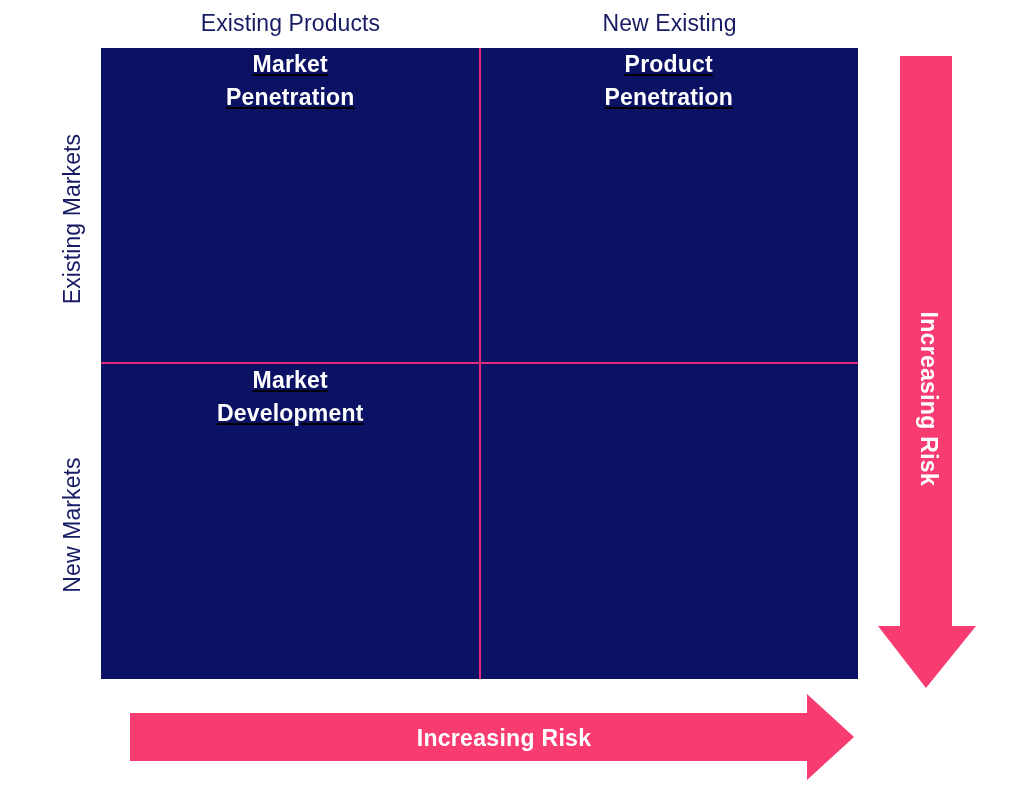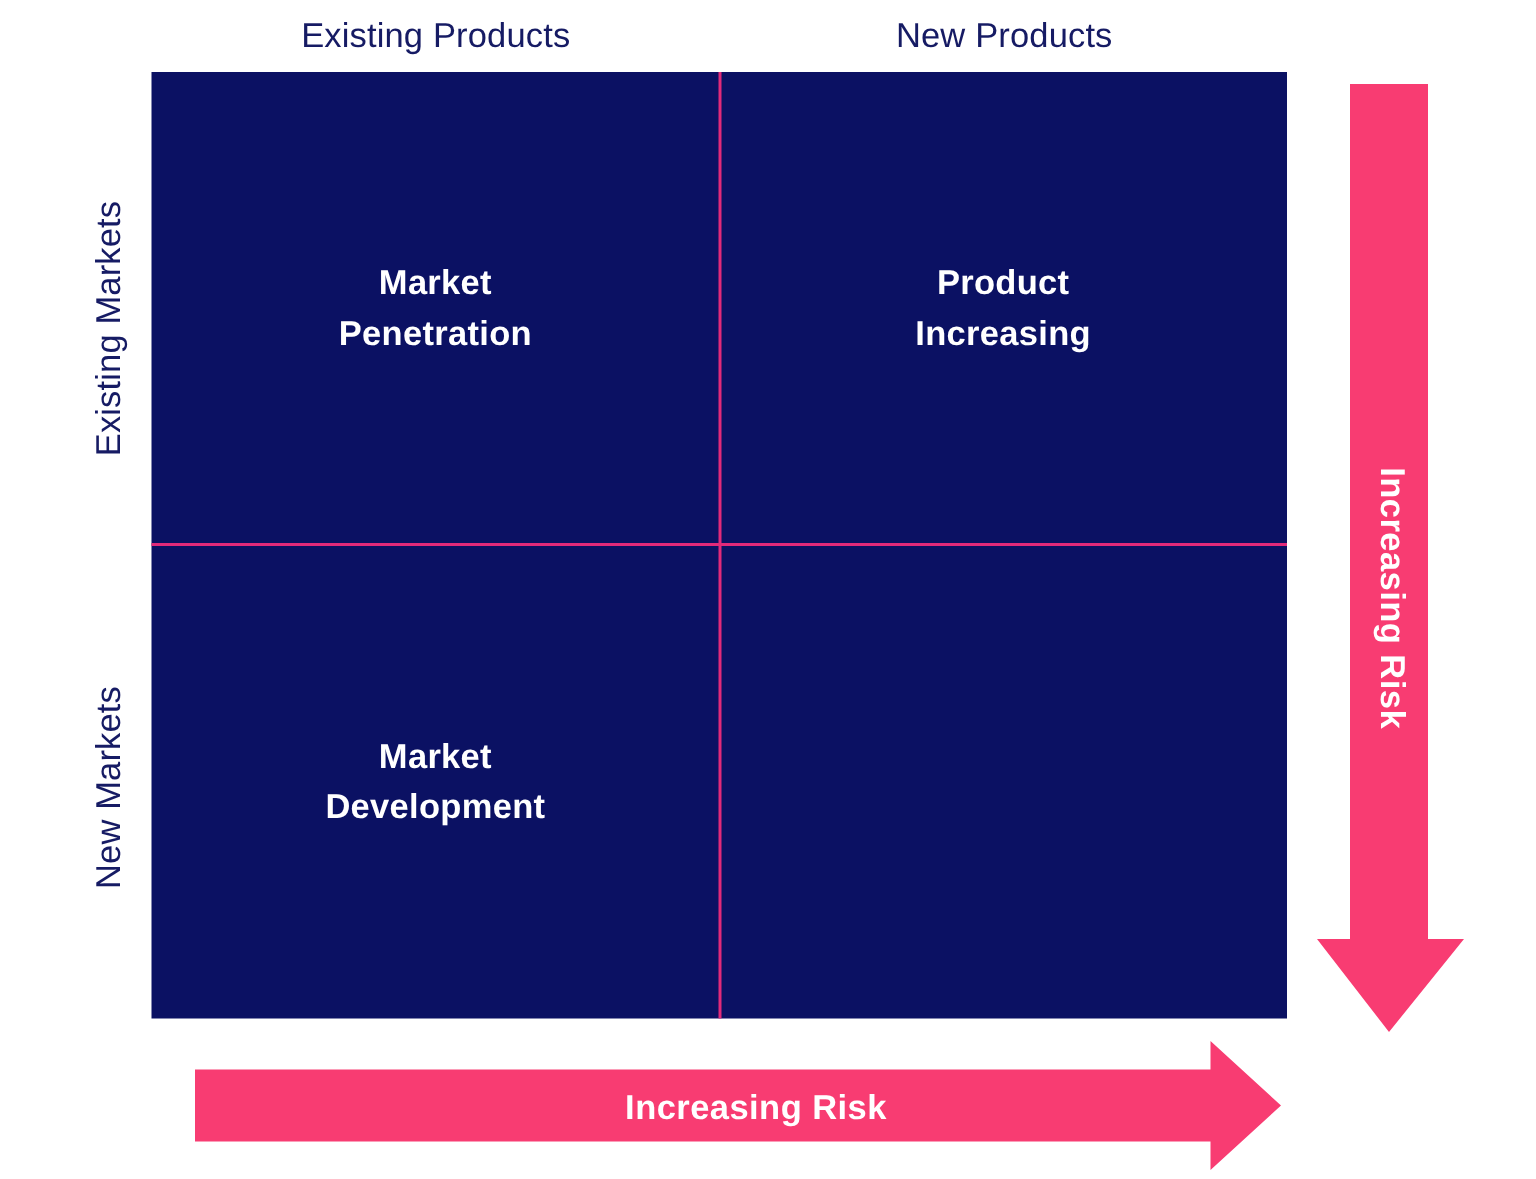--- a/index.html
+++ b/index.html
@@ -76,23 +76,23 @@
     width: 757px;
     height: 631px;
     background: #0b1163;
     display: grid;
     grid-template-columns: 1fr 1fr;
     grid-template-rows: 1fr 1fr;
   }
   .quadrant {
     position: relative;
     display: flex;
-    align-items: center;
     justify-content: center;
     box-sizing: border-box;
+    text-decoration: underline;
   }
   .quadrant-label {
     color: #ffffff;
     font-size: 23px;
     font-weight: bold;
     text-align: center;
     line-height: 1.45;
     letter-spacing: 0.2px;
     white-space: pre-line;
   }
@@ -157,36 +157,36 @@
     text-align: center;
   }
 </style>
 </head>
 <body>
 
 <div id="stage">
 
   <div class="col-header" id="col-header-existing">Existing Products</div>
 
-  <div class="col-header" id="col-header-new">New Products</div>
+  <div class="col-header" id="col-header-new">New Existing</div>
 
   <div class="row-header" id="row-header-existing">Existing Markets</div>
 
   <div class="row-header" id="row-header-new">New Markets</div>
 
   <div id="matrix">
 
     <div class="quadrant">
       <div class="quadrant-label">Market
 Penetration</div>
     </div>
 
     <div class="quadrant">
       <div class="quadrant-label">Product
-Increasing</div>
+Penetration</div>
     </div>
 
     <div class="quadrant">
       <div class="quadrant-label">Market
 Development</div>
     </div>
 
 
     <div id="divider-vertical"></div>
     <div id="divider-horizontal"></div>

